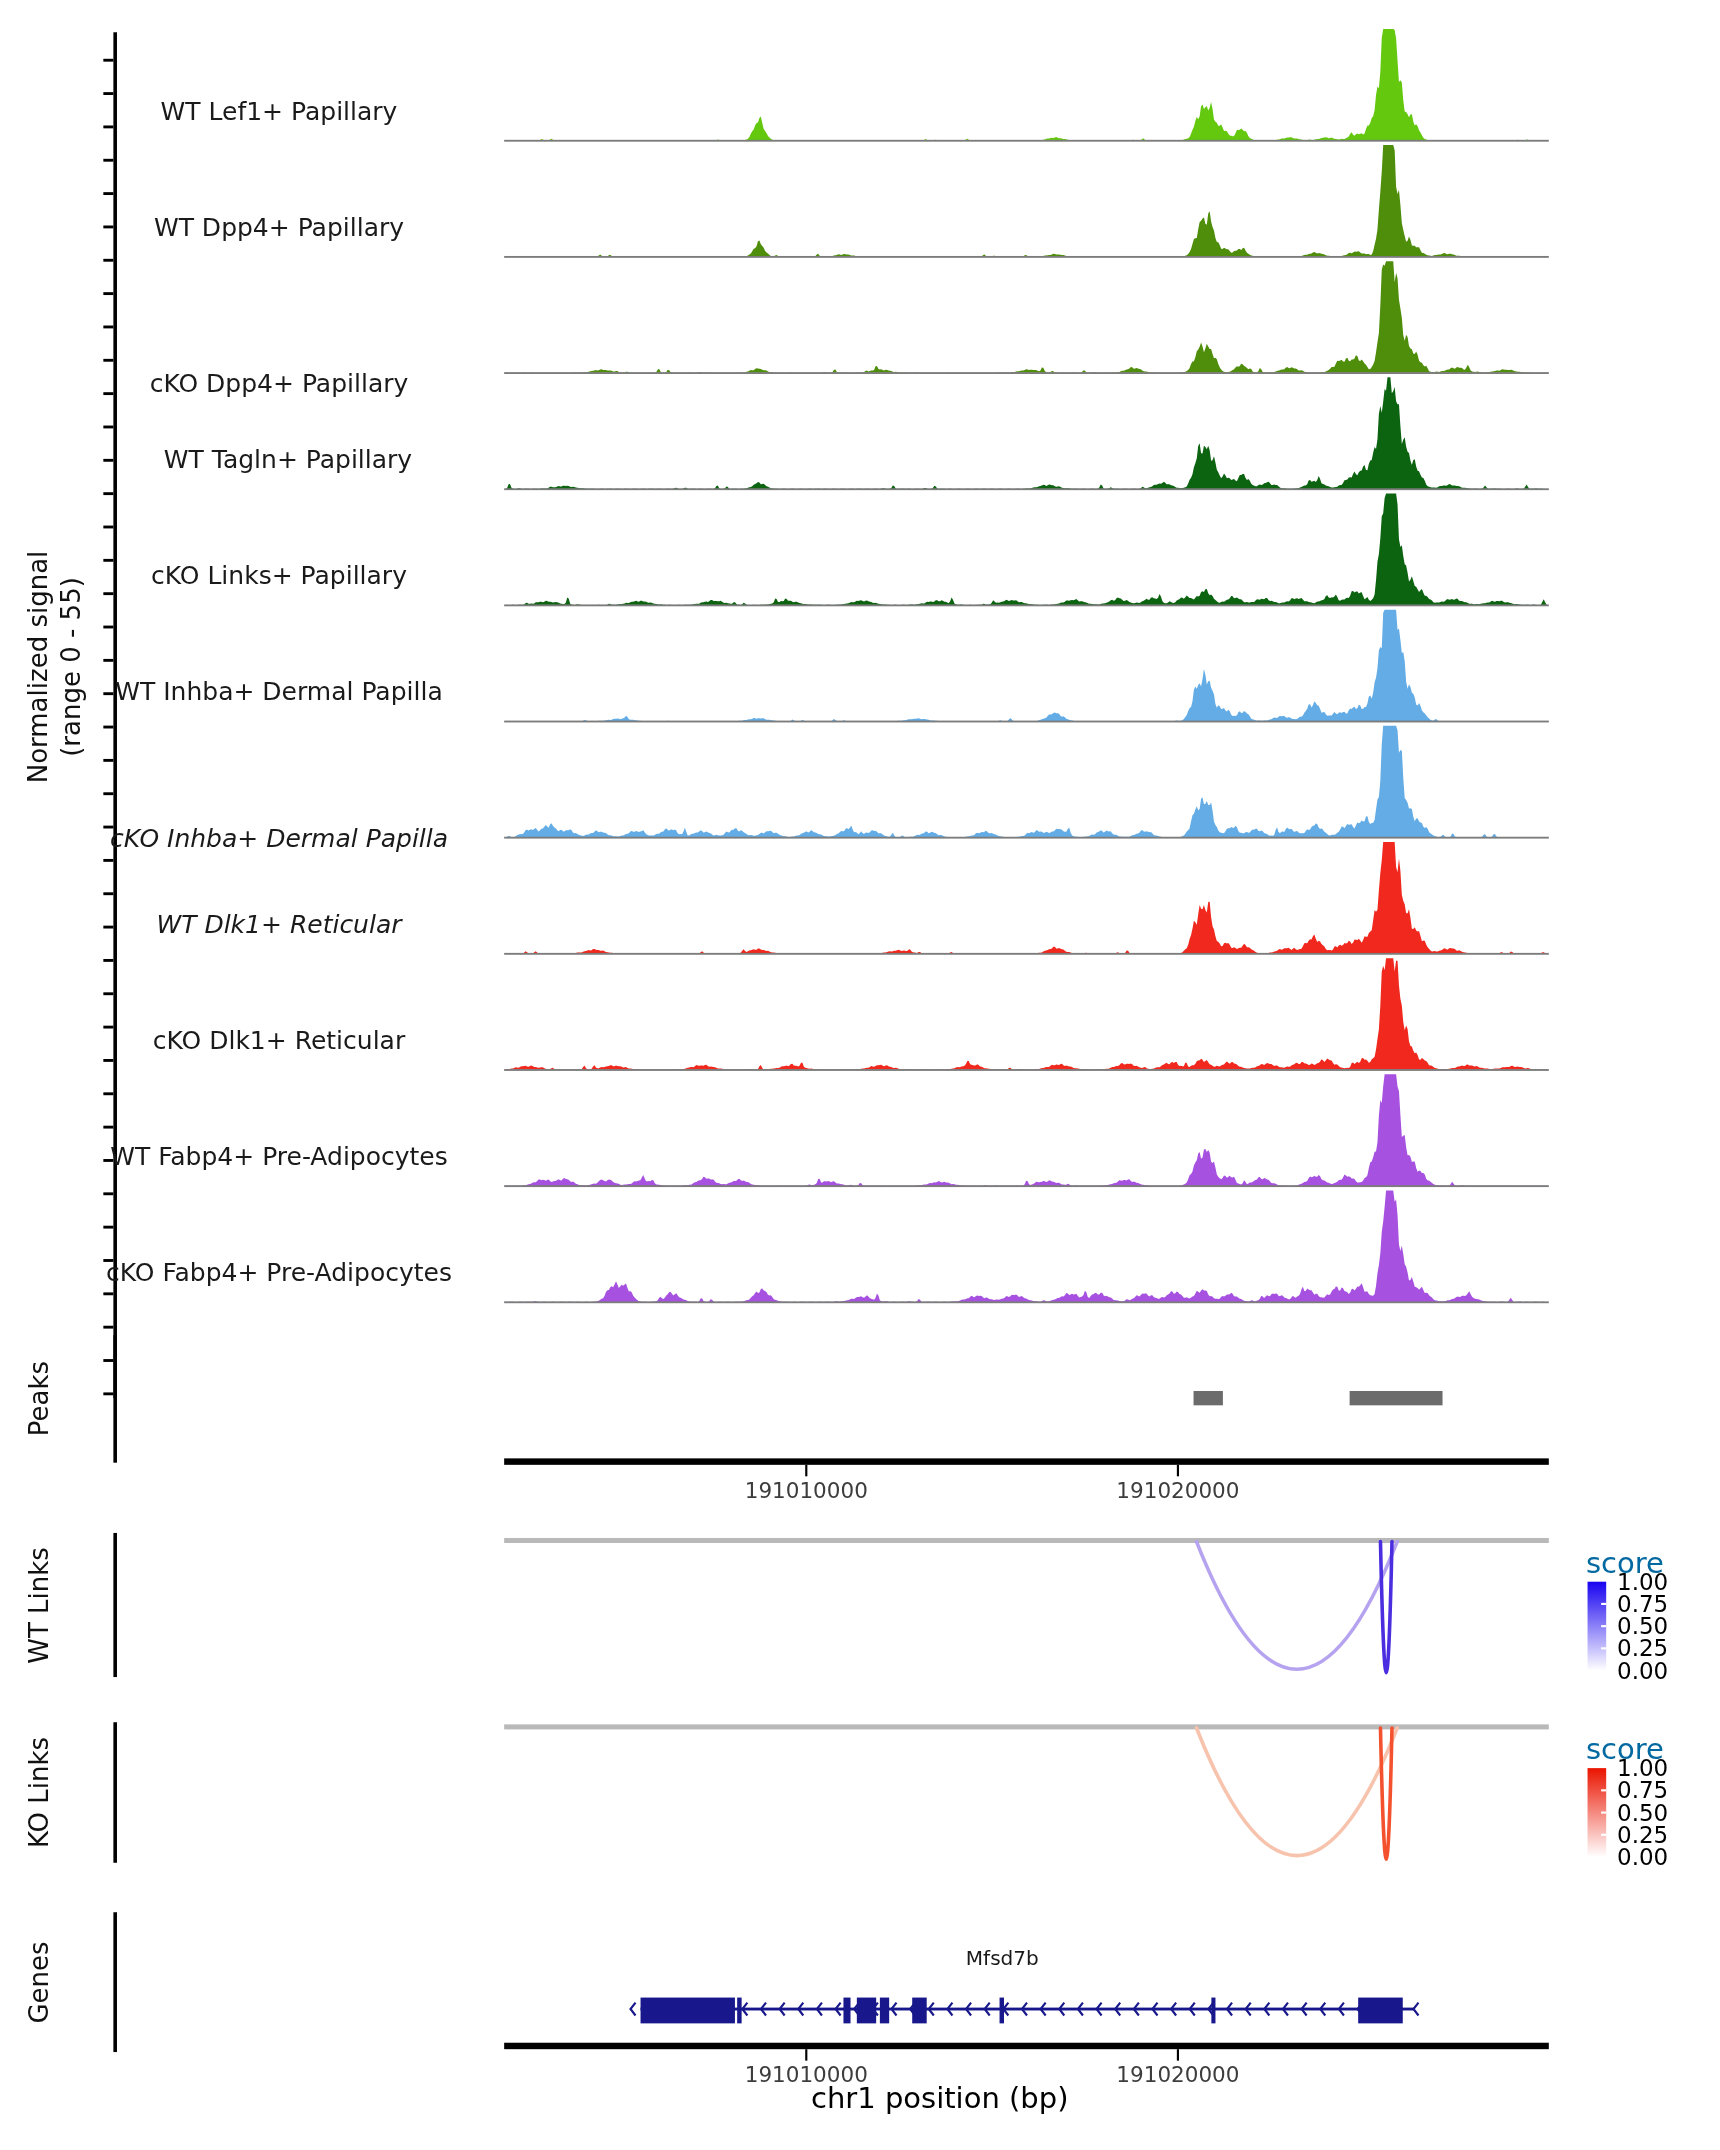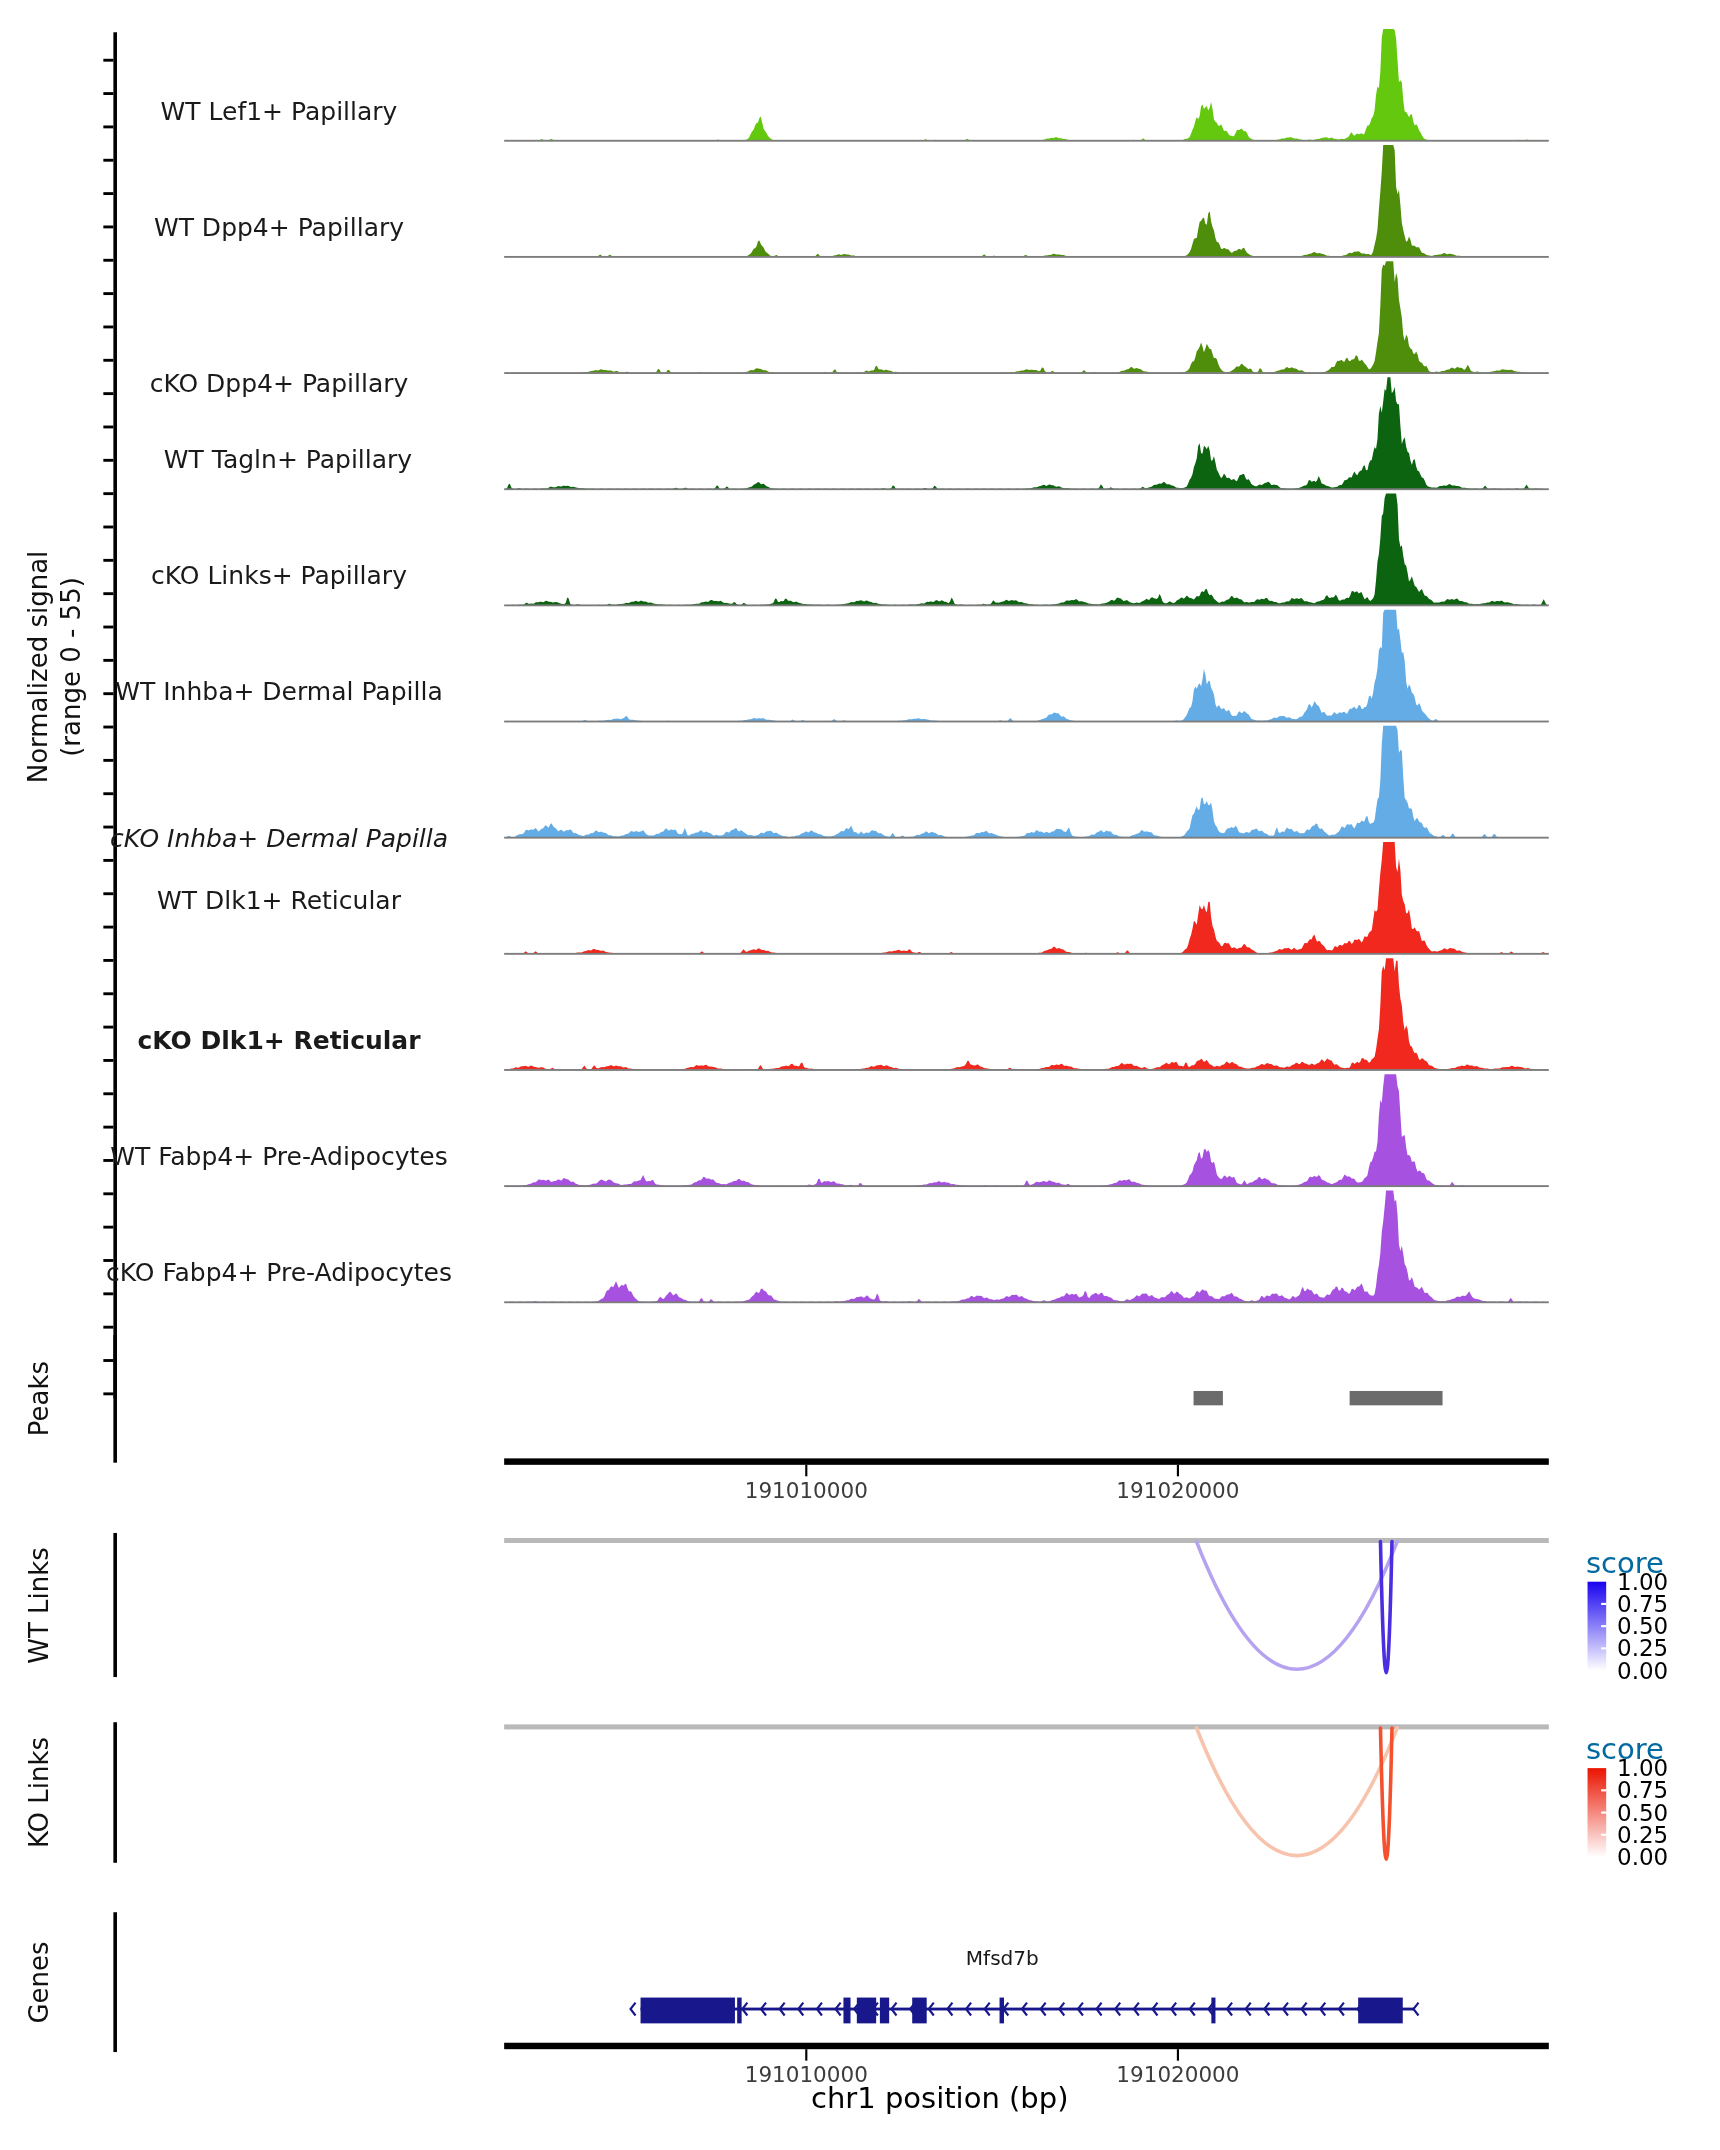--- a/index.html
+++ b/index.html
@@ -191,22 +191,22 @@
   <div class="score-title" style="left:1586px;top:1546px;">score</div>
   <div class="score-title" style="left:1586px;top:1732px;">score</div>
 
 <div class="track-label" style="left: 100px; width: 358px; top: 97px;">WT Lef1+ Papillary</div>
     <div class="track-label" style="left: 100px; width: 358px; top: 213px;">WT Dpp4+ Papillary</div>
     <div class="track-label" style="left: 100px; width: 358px; top: 329px; margin-top: 40px;">cKO Dpp4+ Papillary</div>
     <div class="track-label" style="left: 109px; width: 358px; top: 445px;">WT Tagln+ Papillary</div>
     <div class="track-label" style="left: 100px; width: 358px; top: 561px;">cKO Links+ Papillary</div>
     <div class="track-label" style="left: 100px; width: 358px; top: 677px;">WT Inhba+ Dermal Papilla</div>
     <div class="track-label" style="left: 100px; width: 358px; top: 824px; font-style: italic;">cKO Inhba+ Dermal Papilla</div>
-    <div class="track-label" style="left: 100px; width: 358px; top: 886px;">WT Dlk1+ Reticular</div>
-    <div class="track-label" style="left: 100px; width: 358px; top: 1026px; font-weight: bold;">cKO Dlk1+ Reticular</div>
+    <div class="track-label" style="left: 100px; width: 358px; top: 910px; font-style: italic;">WT Dlk1+ Reticular</div>
+    <div class="track-label" style="left: 100px; width: 358px; top: 1026px;">cKO Dlk1+ Reticular</div>
     <div class="track-label" style="left: 100px; width: 358px; top: 1142px;">WT Fabp4+ Pre-Adipocytes</div>
     <div class="track-label" style="left: 100px; width: 358px; top: 1258px;">cKO Fabp4+ Pre-Adipocytes</div>
     <div class="legend-val" style="left: 1617px; top: 1571px;">1.00</div>
     <div class="legend-val" style="left: 1617px; top: 1593px;">0.75</div>
     <div class="legend-val" style="left: 1617px; top: 1615px;">0.50</div>
     <div class="legend-val" style="left: 1617px; top: 1637px;">0.25</div>
     <div class="legend-val" style="left: 1617px; top: 1660px;">0.00</div>
     <div class="legend-val" style="left: 1617px; top: 1757px;">1.00</div>
     <div class="legend-val" style="left: 1617px; top: 1779px;">0.75</div>
     <div class="legend-val" style="left: 1617px; top: 1802px;">0.50</div>

